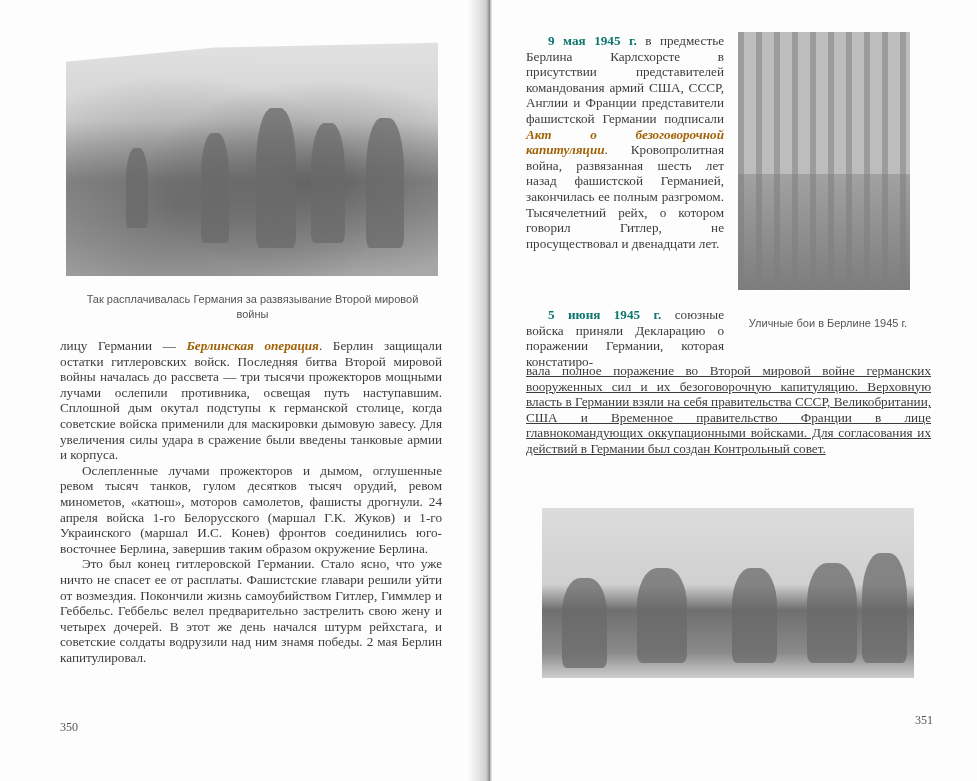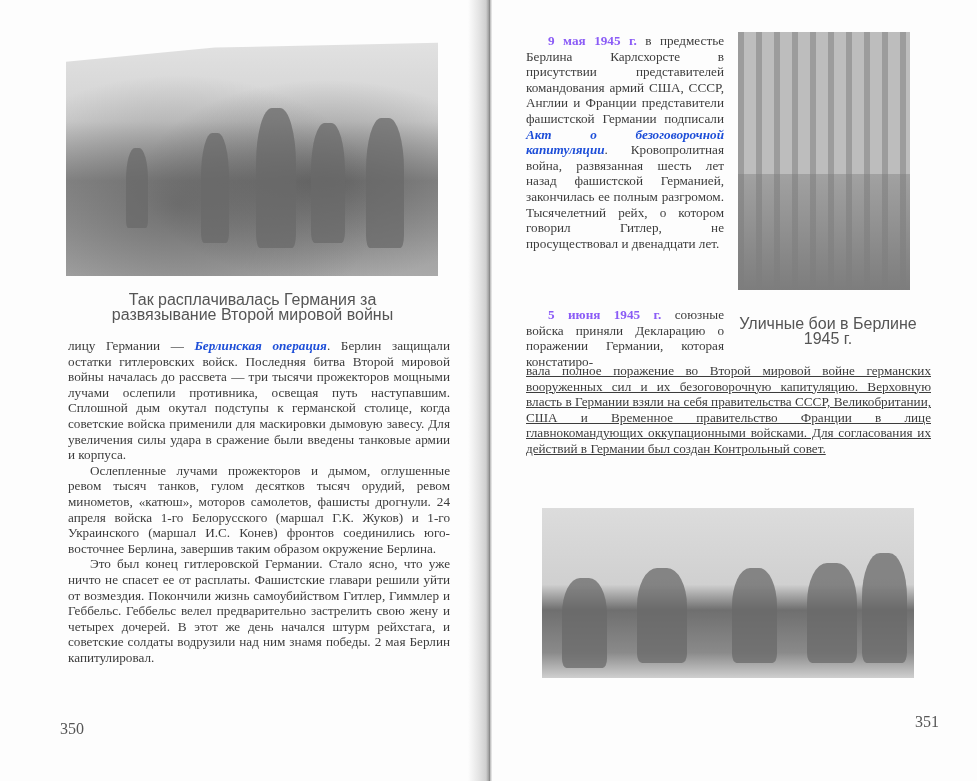--- a/index.html
+++ b/index.html
@@ -40,41 +40,41 @@
         #aaaaaa; }
     #photo-street::after { content:""; position:absolute; left:0; right:0; bottom:0; height:45%;
       background: linear-gradient(to bottom, rgba(120,120,120,.4), #7d7d7d); }
     #photo-signing { left: 542px; top: 508px; width: 372px; height: 170px;
       background:
         linear-gradient(to bottom, #dcdcdc 0%, #d0d0d0 45%, #6f6f6f 60%, #8a8a8a 85%, #cfcfcf 100%); }
 
     .caption {
       position: absolute; text-align: center;
       font-family: "Liberation Sans", "DejaVu Sans", sans-serif;
-      font-size: 16px; line-height: 15px; color: #555;
+      font-size: 11px; line-height: 15px; color: #555;
     }
     #caption-ruins { left: 80px; top: 292px; width: 345px; }
     #caption-street { left: 738px; top: 316px; width: 180px; }
     #caption-signing { left: 560px; top: 688px; width: 340px; }
 
     .text-block {
       position: absolute; font-size: 13.2px; line-height: 15.6px;
       color: #3c3c3c; text-align: justify;
     }
     .text-block p { margin: 0; }
     .text-block .indent { text-indent: 22px; }
-    .text-block b { color: #8b5cf6; }
-    .text-block i b, .text-block b i { color: #1d4ed8; }
+    .text-block b { color: #0f766e; }
+    .text-block i b, .text-block b i { color: #a16207; }
 
-    #left-body { left: 60px; top: 338px; width: 382px; margin-left: 8px; }
+    #left-body { left: 60px; top: 338px; width: 382px; }
     #right-col-top { left: 526px; top: 33px; width: 198px; }
     #right-col-mid { left: 526px; top: 307px; width: 198px; }
     #right-wide { left: 526px; top: 363px; width: 405px; text-decoration: underline; }
 
-    .page-num { position: absolute; font-size: 16px; color: #555; }
+    .page-num { position: absolute; font-size: 12px; color: #555; }
     #page-num-left { left: 60px; top: 720px; }
     #page-num-right { left: 915px; top: 713px; text-align: center; }
   </style>
 </head>
 <body>
 
 <div class="spread">
 
   <div class="page page-left"></div>
   <div class="page page-right"></div>

